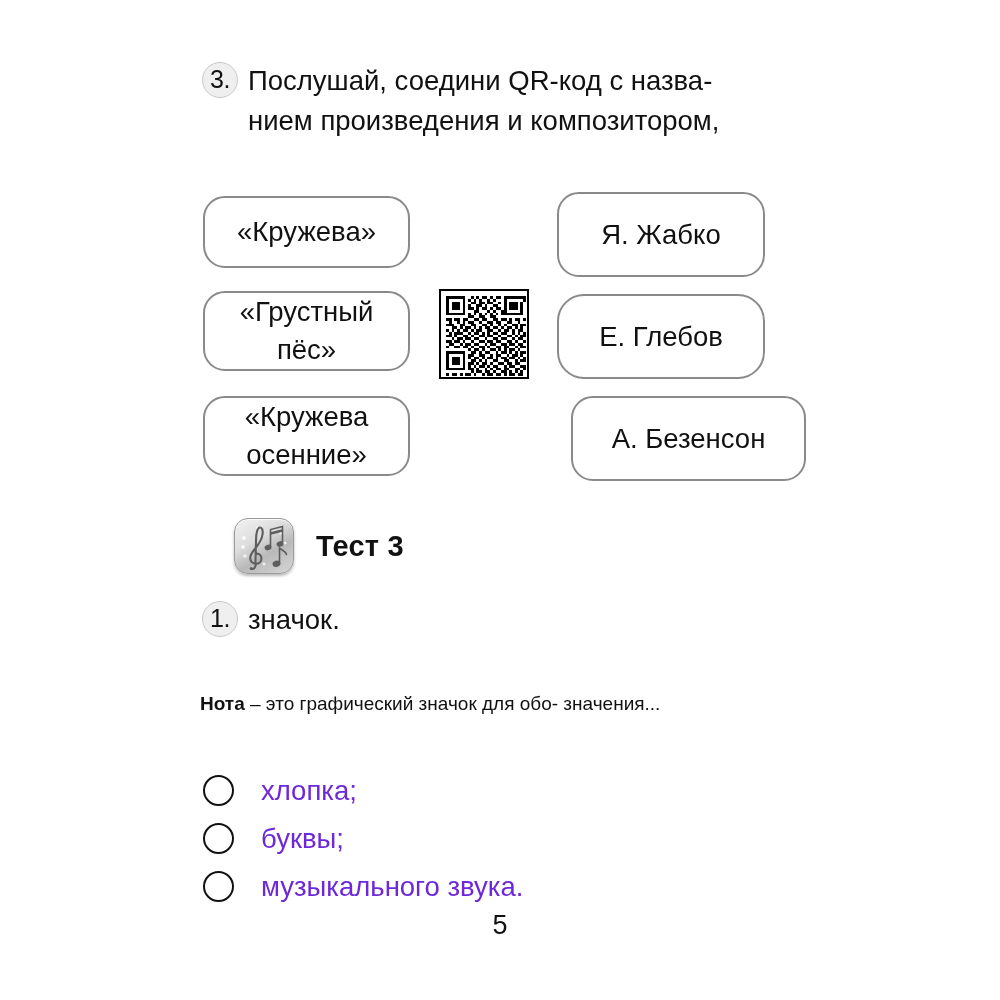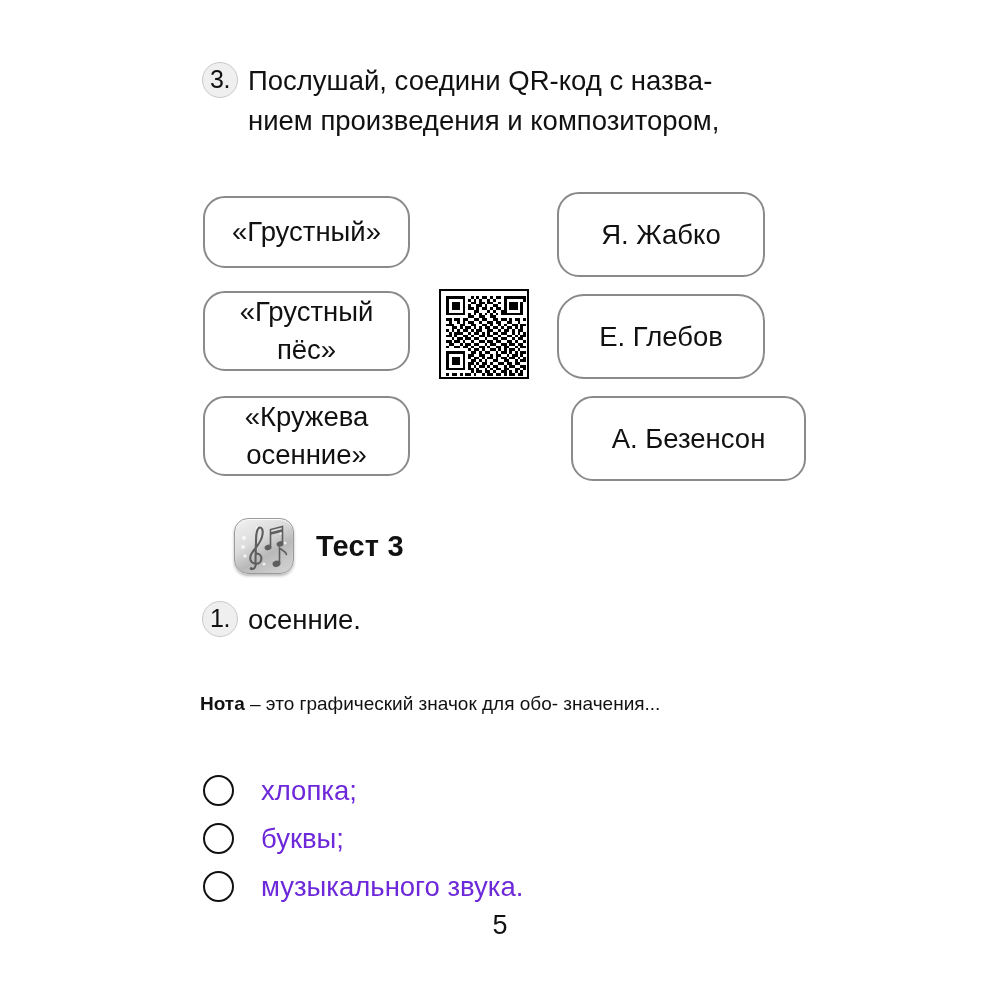--- a/index.html
+++ b/index.html
@@ -170,21 +170,21 @@
         <span>Послушай,</span>
         <span>соедини</span>
         <span>QR-код</span>
         <span>с</span>
         <span>назва-</span>
       </span>
       <span class="line">нием произведения и композитором,</span>
     </div>
   </div>
 
-  <div class="match-box" style="left:203px; top:196px; width:207px; height:72px;">«Грустный»</div>
+  <div class="match-box" style="left:203px; top:196px; width:207px; height:72px;">«Кружева»</div>
 
   <div class="match-box" style="left:203px; top:291px; width:207px; height:80px;">
     <span style="white-space:pre-line;">«Грустный
 пёс»</span>
   </div>
 
   <div class="match-box" style="left:203px; top:396px; width:207px; height:80px;">
     <span style="white-space:pre-line;">«Кружева
 осенние»</span>
   </div>
@@ -684,21 +684,21 @@
           <ellipse cx="41.5" cy="44.8" rx="4" ry="3.1" transform="rotate(-18 41.5 44.8)" stroke="none"></ellipse>
         </g>
       </svg>
     </div>
     <div class="test-label">Тест 3</div>
   </div>
 
   <div class="q-block" style="left:202px; top:601px; width:600px; height:90px;">
     <div class="q-num">1.</div>
     <div class="q-text" style="left:46px; top:-1px; width:556px;">
-      <span class="line">осенние.</span>
+      <span class="line">значок.</span>
     </div>
   </div>
 
   <div class="def-para" style="left:200px; top:683px;">
     <span class="line">
       <b>Нота</b><span> – это графический значок для обо-</span>
     </span>
     <span class="line">значения...</span>
   </div>
 

